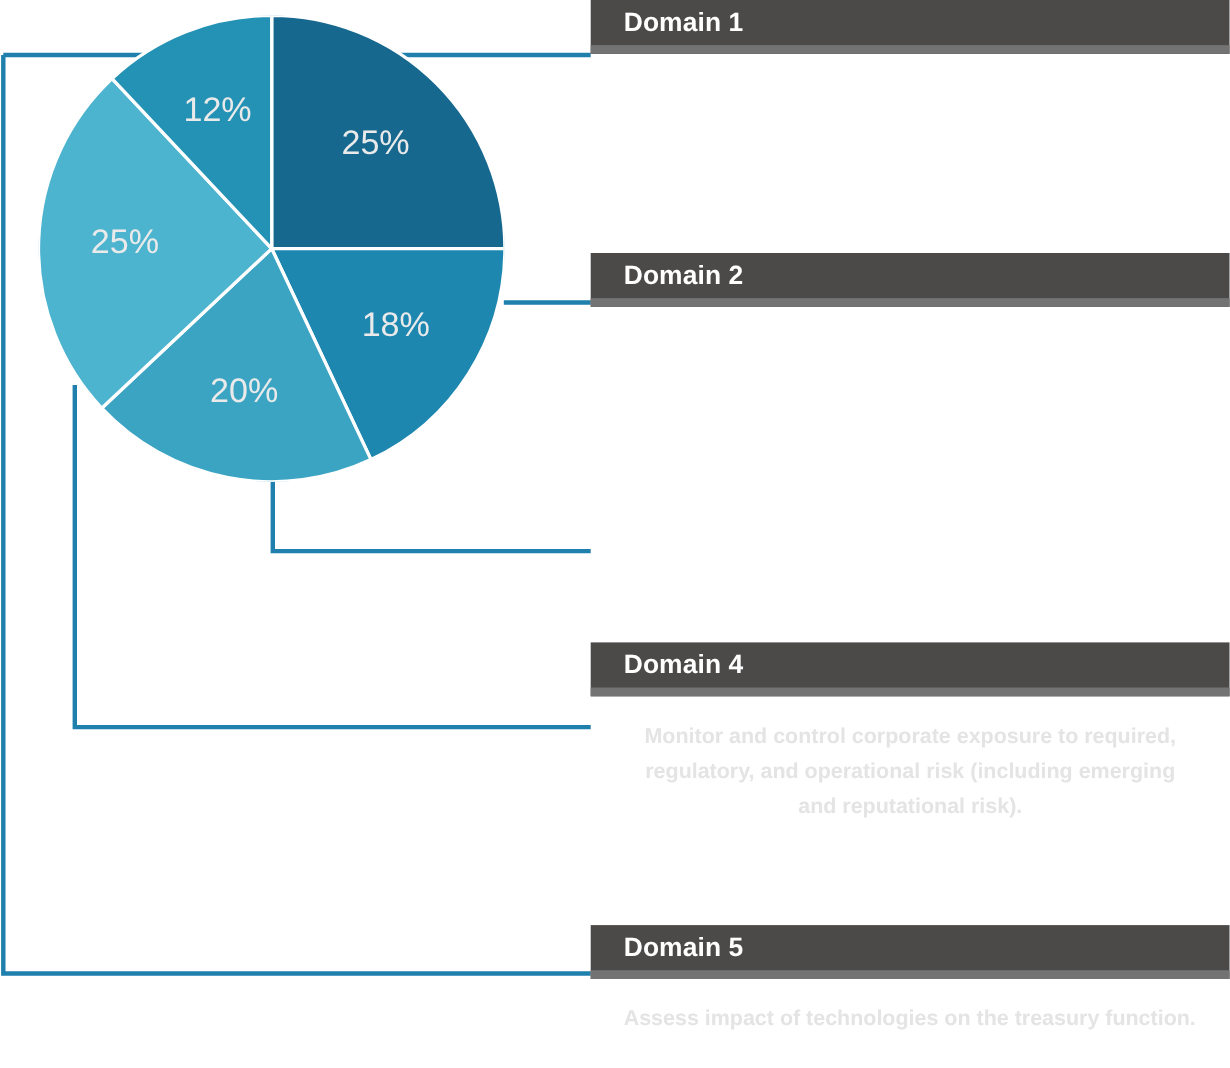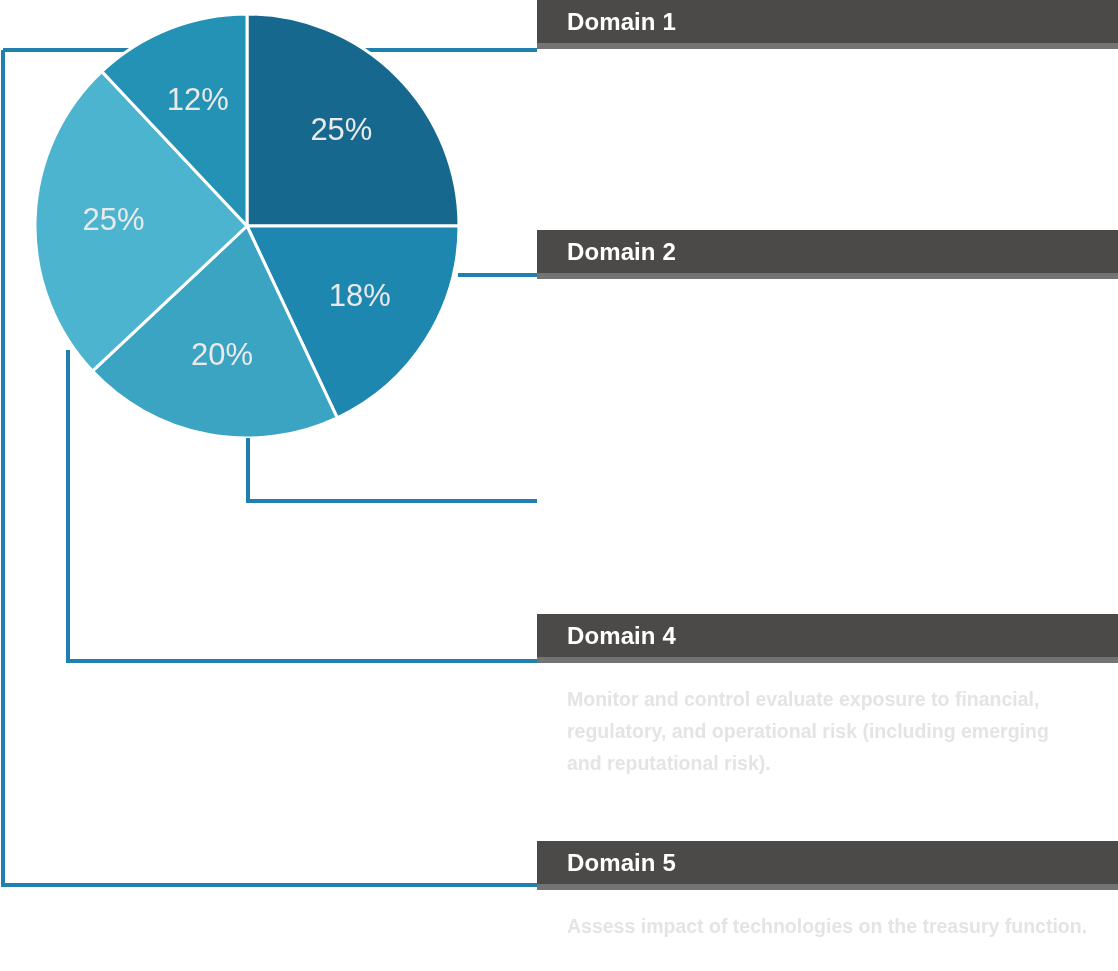--- a/index.html
+++ b/index.html
@@ -55,21 +55,21 @@
     height: 971px;
     z-index: 3;
   }
   .domain-card {
     position: absolute;
     left: 0;
     width: 581px;
   }
   .domain-header {
     background: #4c4a49;
-    border-bottom: 6px solid #737373;
+    border-bottom: 8px solid #737373;
     height: 49px;
     box-sizing: border-box;
     display: flex;
     align-items: center;
     padding-left: 30px;
   }
   .domain-header-label {
     color: #ffffff;
     font-size: 24px;
     font-weight: bold;
@@ -139,26 +139,26 @@
       </div>
     </div>
 
     <div class="domain-card" style="top:224px;margin-top:6px;">
       <div class="domain-header">
         <span class="domain-header-label">Domain 2</span>
       </div>
     </div>
 
 
-    <div class="domain-card" style="top:614px;">
+    <div class="domain-card" style="top:584px;text-align:center;">
       <div class="domain-header">
         <span class="domain-header-label">Domain 4</span>
       </div>
       <div class="domain-body">
-        <p class="domain-desc">Monitor and control evaluate exposure to financial, regulatory, and operational risk (including emerging and reputational risk).</p>
+        <p class="domain-desc">Monitor and control corporate exposure to required, regulatory, and operational risk (including emerging and reputational risk).</p>
       </div>
     </div>
 
     <div class="domain-card" style="top:841px;">
       <div class="domain-header">
         <span class="domain-header-label">Domain 5</span>
       </div>
       <div class="domain-body">
         <p class="domain-desc">Assess impact of technologies on the treasury function.</p>
       </div>

